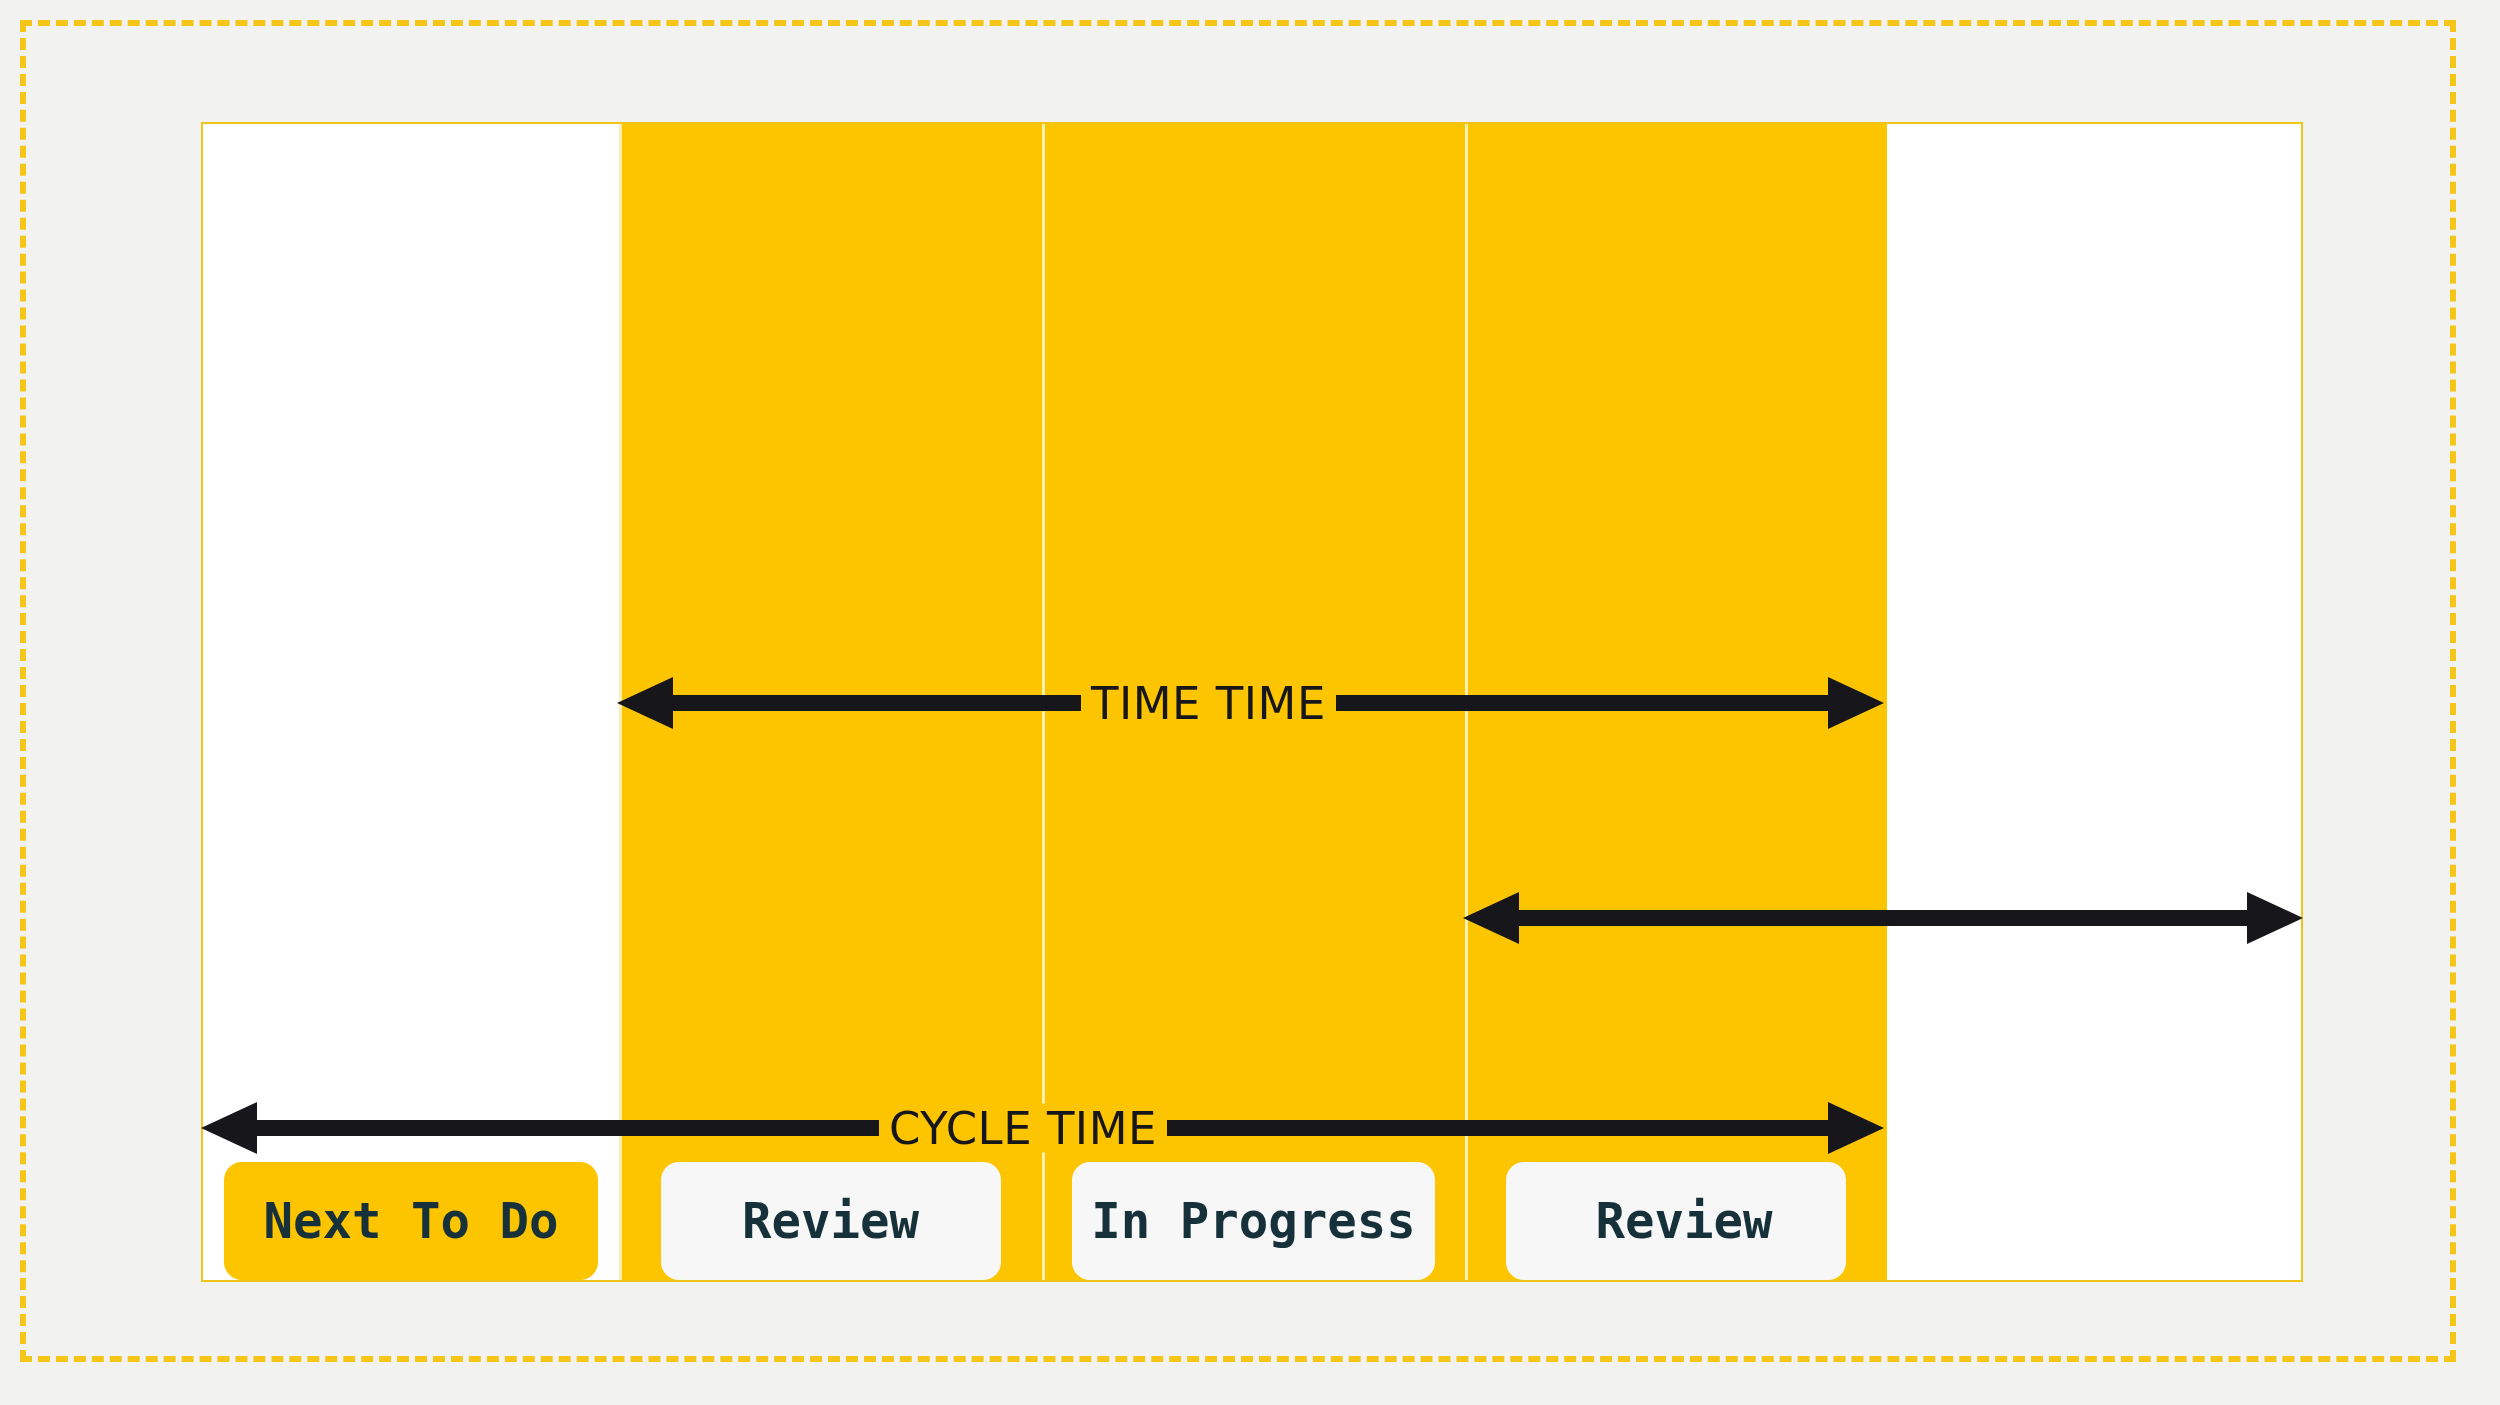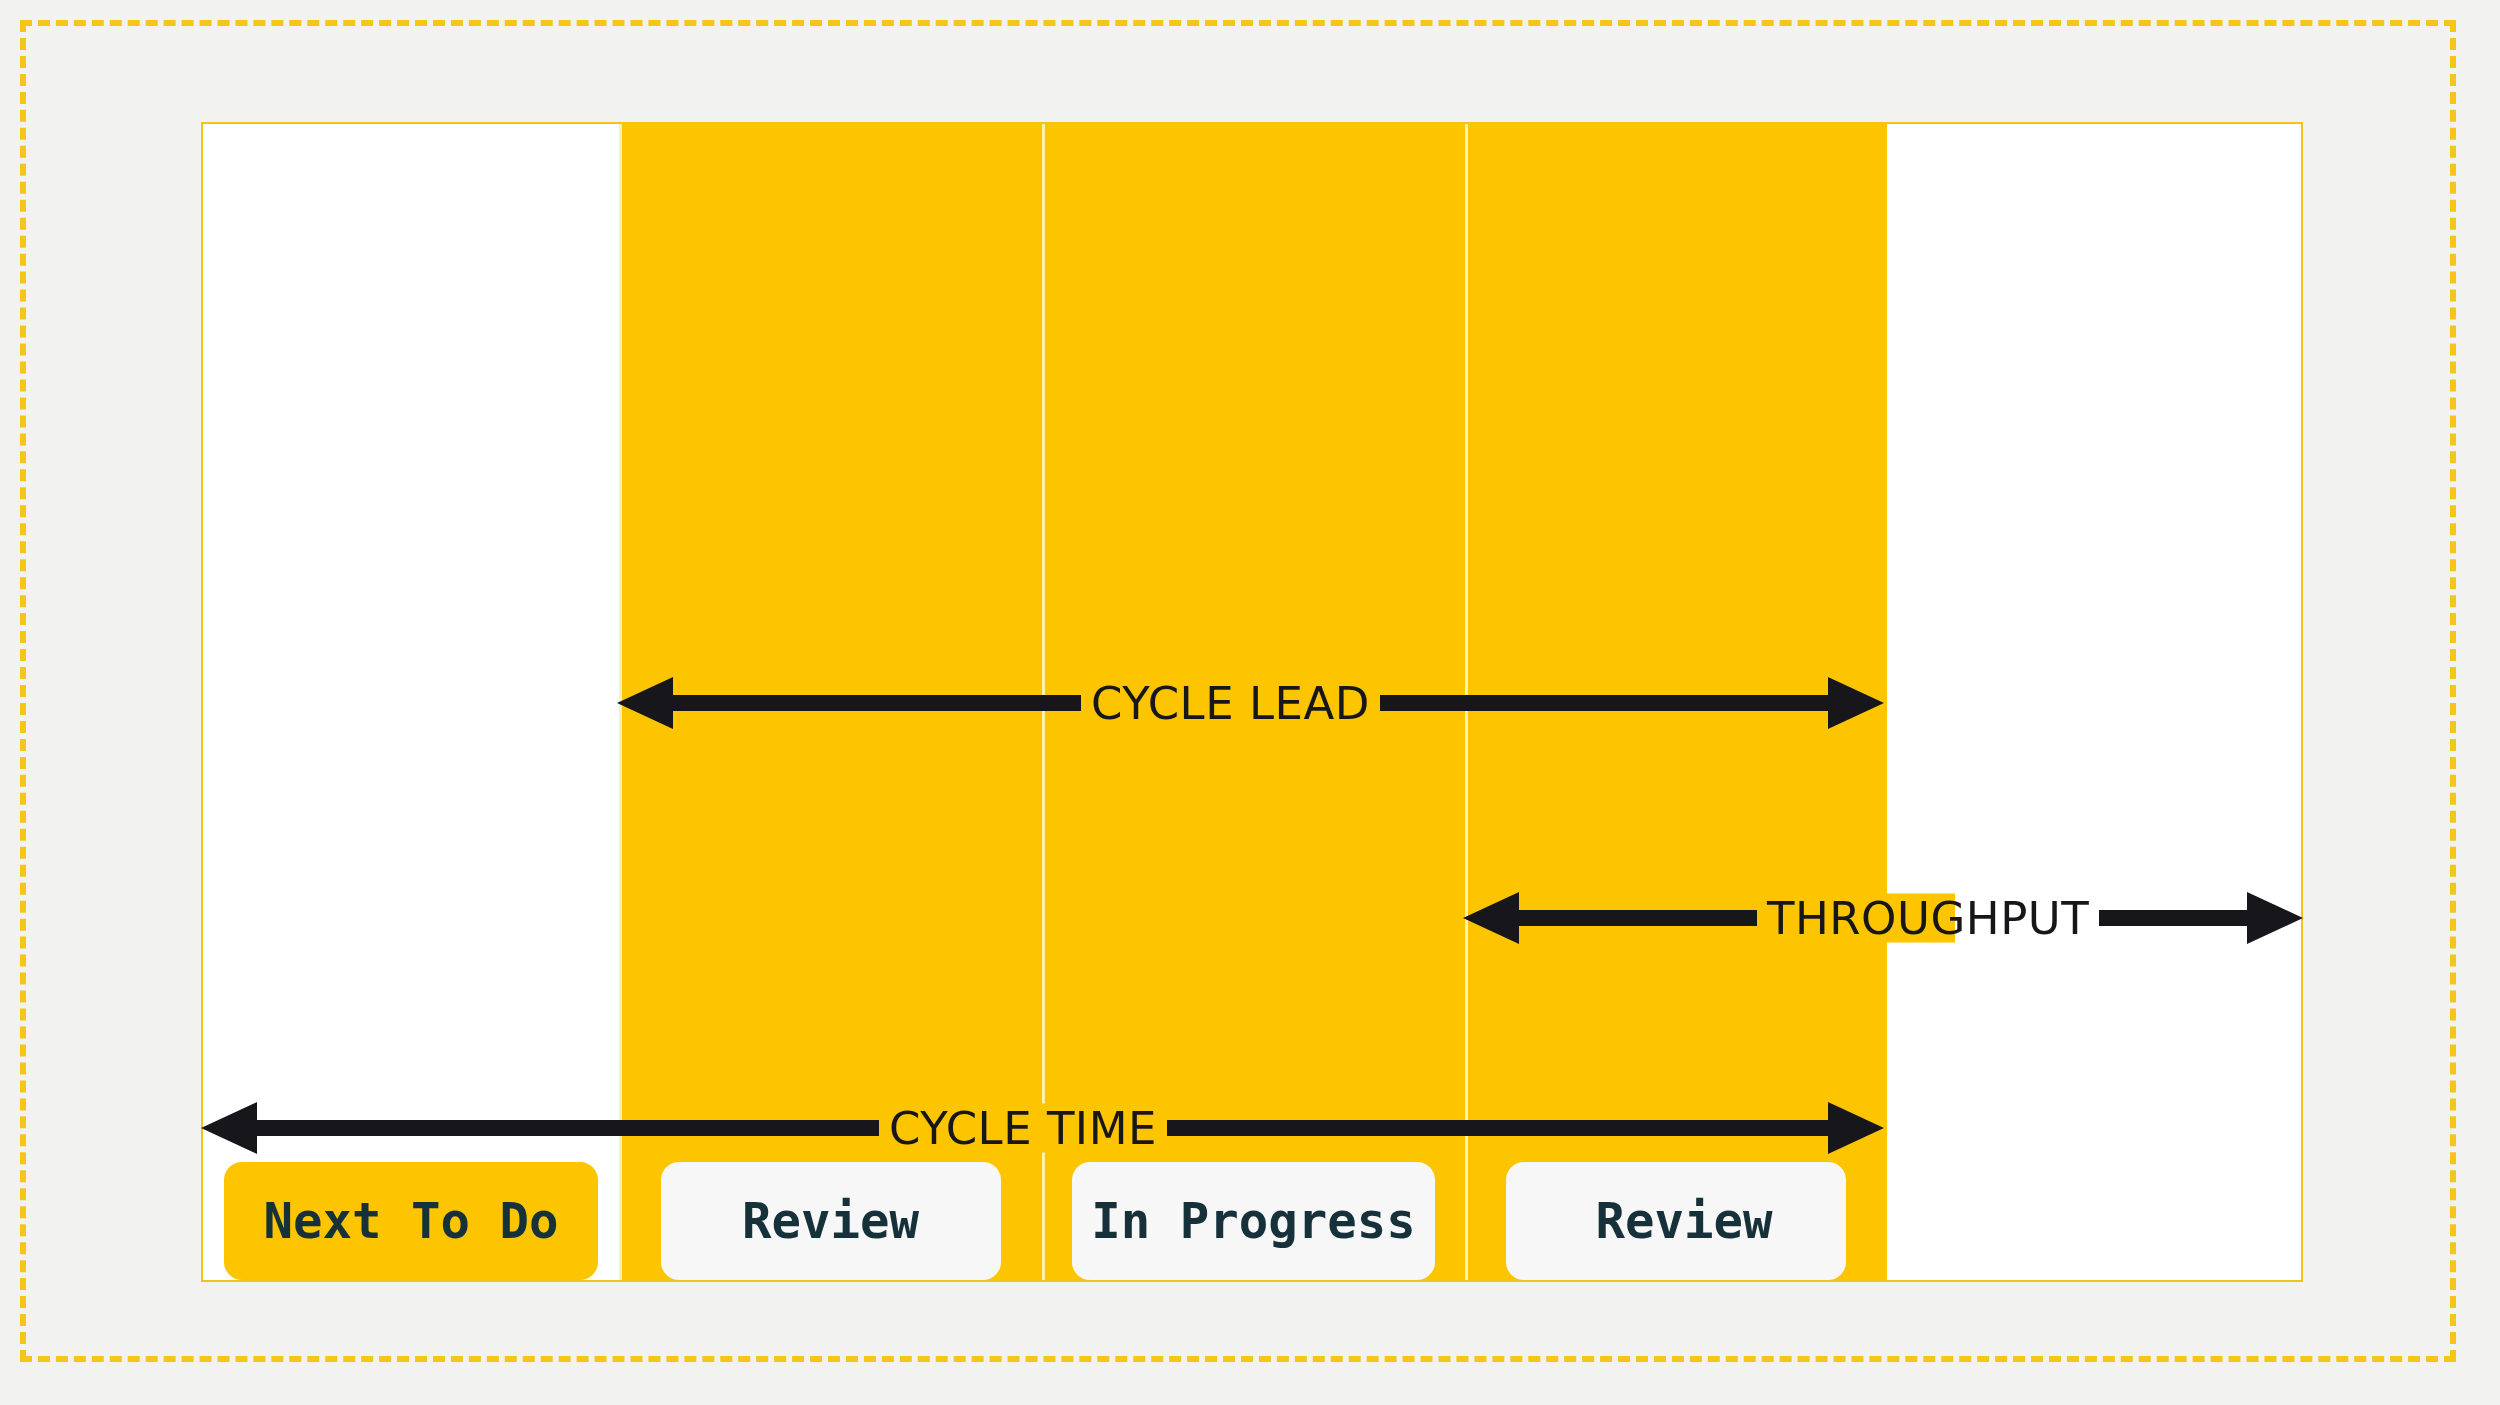--- a/index.html
+++ b/index.html
@@ -160,28 +160,27 @@
       <div class="pill light" id="pill-review">Review</div>
     </div>
 
 
   </div>
 
   <div class="arrow-row" id="arrow-cycle">
     <svg class="arrow-svg" width="1267" height="72" viewBox="0 0 1267 72">
       <path d="M0,36 L56,10 L56,28 L1211,28 L1211,10 L1267,36 L1211,62 L1211,44 L56,44 L56,62 Z" fill="#17171b"></path>
     </svg>
-    <span class="arrow-label" id="label-cycle" style="background: rgb(252, 197, 0);">CYCLE LEAD</span>
+    <span class="arrow-label" id="label-cycle" style="background: rgb(252, 197, 0);">TIME TIME</span>
   </div>
 
   <div class="arrow-row" id="arrow-throughput">
     <svg class="arrow-svg" width="840" height="72" viewBox="0 0 840 72">
       <path d="M0,36 L56,10 L56,28 L784,28 L784,10 L840,36 L784,62 L784,44 L56,44 L56,62 Z" fill="#17171b"></path>
     </svg>
-    <span class="arrow-label" id="label-throughput" style="background: linear-gradient(to right, rgb(252, 197, 0) 0px, rgb(252, 197, 0) 58%, rgb(255, 255, 255) 58%, rgb(255, 255, 255) 100%);">THROUGHPUT</span>
   </div>
 
   <div class="arrow-row" id="arrow-lead">
     <svg class="arrow-svg" width="1683" height="72" viewBox="0 0 1683 72">
       <path d="M0,36 L56,10 L56,28 L1627,28 L1627,10 L1683,36 L1627,62 L1627,44 L56,44 L56,62 Z" fill="#17171b"></path>
     </svg>
     <span class="arrow-label" id="label-lead" style="background: rgb(252, 197, 0);">CYCLE TIME</span>
   </div>
 
 </div>

